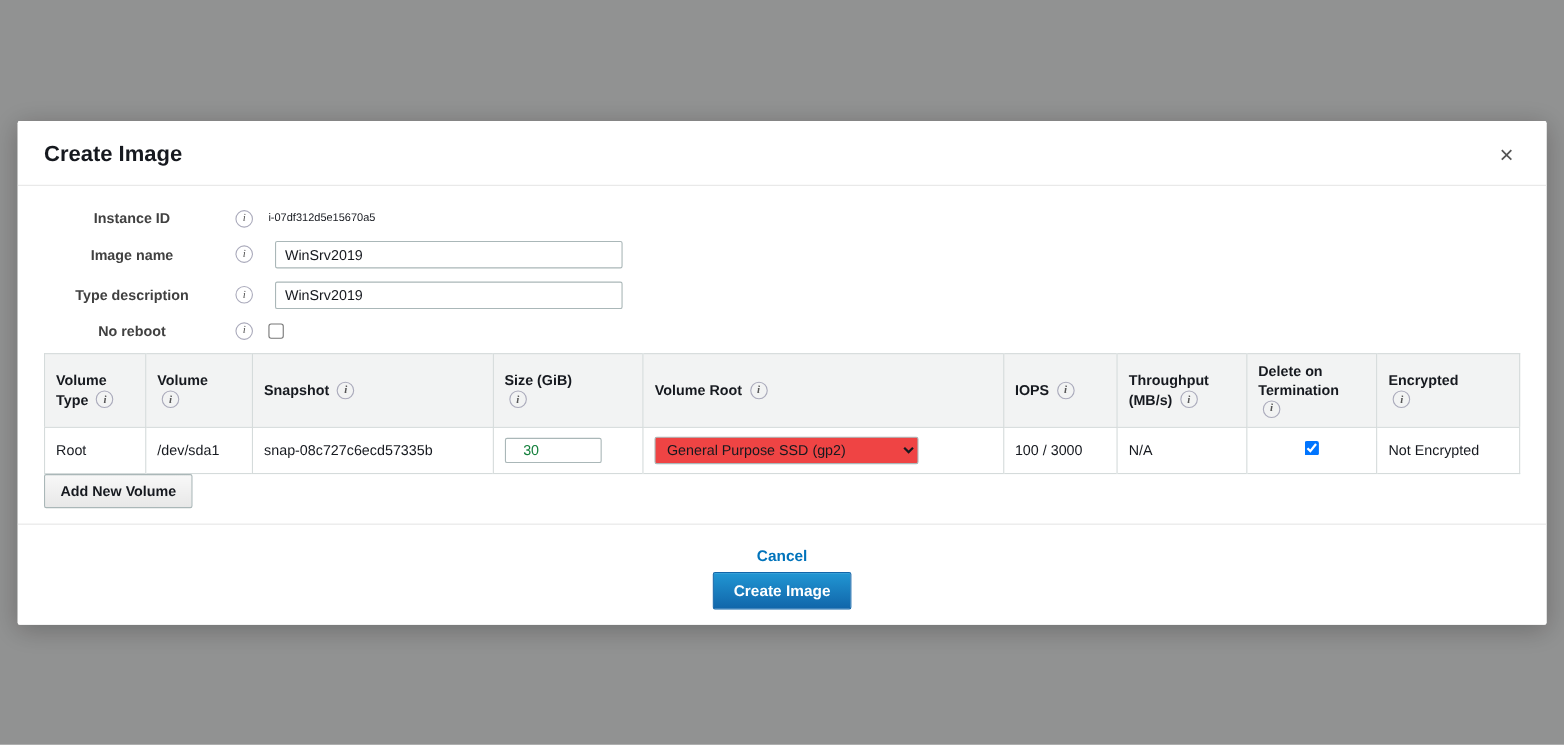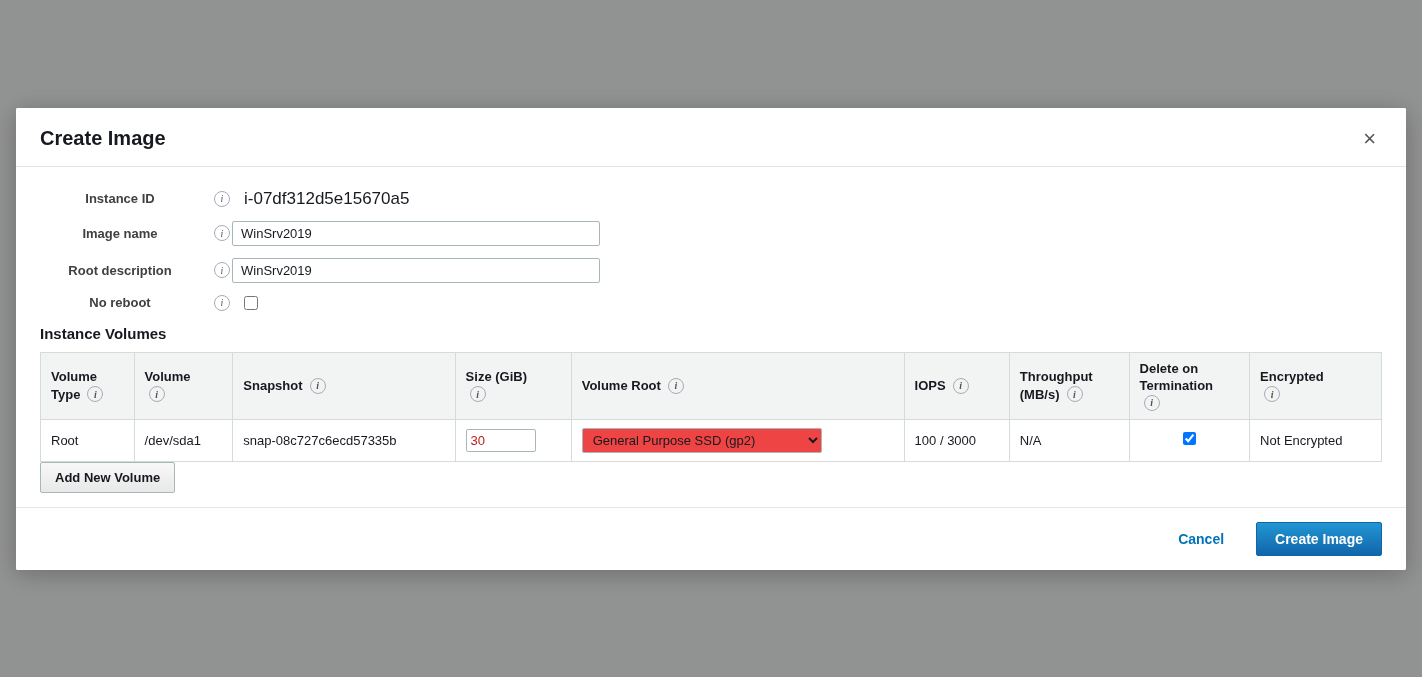--- a/index.html
+++ b/index.html
@@ -81,30 +81,30 @@
       color: #555;
       font-size: 10px;
       font-style: italic;
       font-family: serif;
       margin-left: 4px;
       cursor: default;
       flex-shrink: 0;
     }
     .form-value {
       color: #16191f;
-      font-size: 17px;
+      font-size: 10px;
       margin-left: 14px;
     }
     .form-input {
-      margin-left: 2px;
+      margin-left: 20px;
       border: 1px solid #aab7b8;
       border-radius: 2px;
       padding: 4px 8px;
       font-size: 13px;
-      width: 368px;
+      width: 316px;
       color: #16191f;
       outline: none;
     }
     .form-checkbox {
       margin-left: 14px;
       width: 14px;
       height: 14px;
       cursor: pointer;
     }
     .section-title {
@@ -149,24 +149,24 @@
       gap: 2px;
     }
     .th-row {
       display: flex;
       align-items: center;
       gap: 3px;
     }
     .size-input {
       border: 1px solid #aab7b8;
       border-radius: 2px;
-      padding: 3px 4px;
-      font-size: 13px;
-      width: 70px;
-      color: #b91c1c;
+      padding: 3px 16px;
+      font-size: 13px;
+      width: 88px;
+      color: #15803d;
     }
     .vol-type-select {
       border: 1px solid #aab7b8;
       border-radius: 2px;
       padding: 3px 6px;
       font-size: 13px;
       color: #16191f;
       background: #ef4444;
       min-width: 240px;
     }
@@ -190,21 +190,22 @@
       padding: 0 24px 14px 24px;
       background: #fff;
     }
     .modal-footer {
       display: flex;
       align-items: center;
       justify-content: flex-end;
       padding: 14px 24px;
       border-top: 1px solid #e5e5e5;
       background: #fff;
-      gap: 22px;
+      gap: 1px;
+      flex-direction: column;
     }
     .cancel-btn {
       background: none;
       border: none;
       color: #0073bb;
       font-size: 14px;
       font-weight: 600;
       cursor: pointer;
       padding: 6px 10px;
     }
@@ -242,34 +243,33 @@
           <span class="form-value">i-07df312d5e15670a5</span>
         </div>
 
         <div class="form-row">
           <span class="form-label">Image name</span>
           <span class="info-icon">i</span>
           <input class="form-input" type="text" value="WinSrv2019" style="">
         </div>
 
         <div class="form-row">
-          <span class="form-label">Root description</span>
+          <span class="form-label">Type description</span>
           <span class="info-icon">i</span>
           <input class="form-input" type="text" value="WinSrv2019" style="">
         </div>
 
         <div class="form-row">
           <span class="form-label">No reboot</span>
           <span class="info-icon">i</span>
           <input class="form-checkbox" type="checkbox" style="">
         </div>
       </div>
 
       <div>
-        <div class="section-title">Instance Volumes</div>
 
         <table class="volumes-table">
           <thead>
             <tr>
               <th>
                 <div class="th-inner">
                   <div class="th-row">
                     <span>Volume</span>
                   </div>
                   <div class="th-row">

